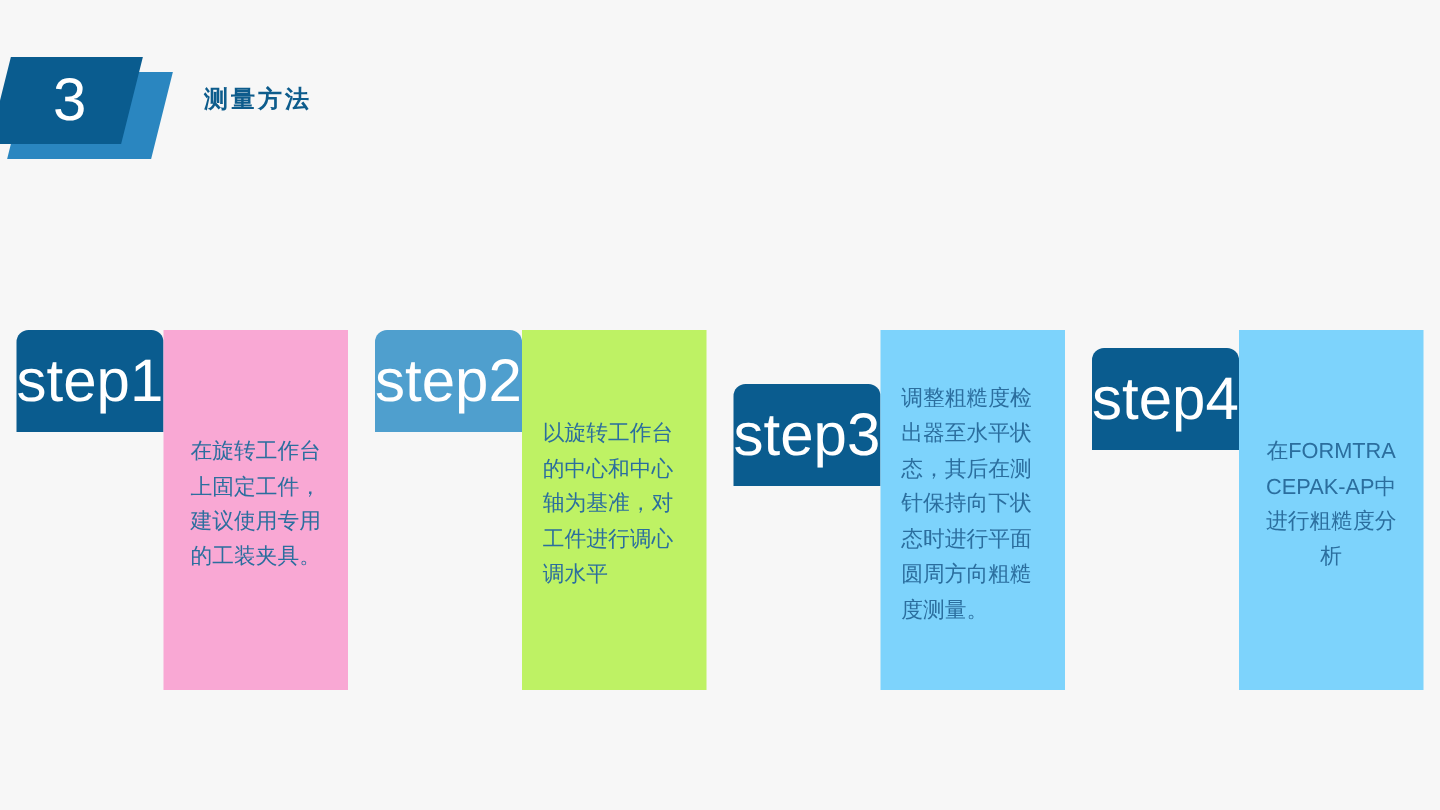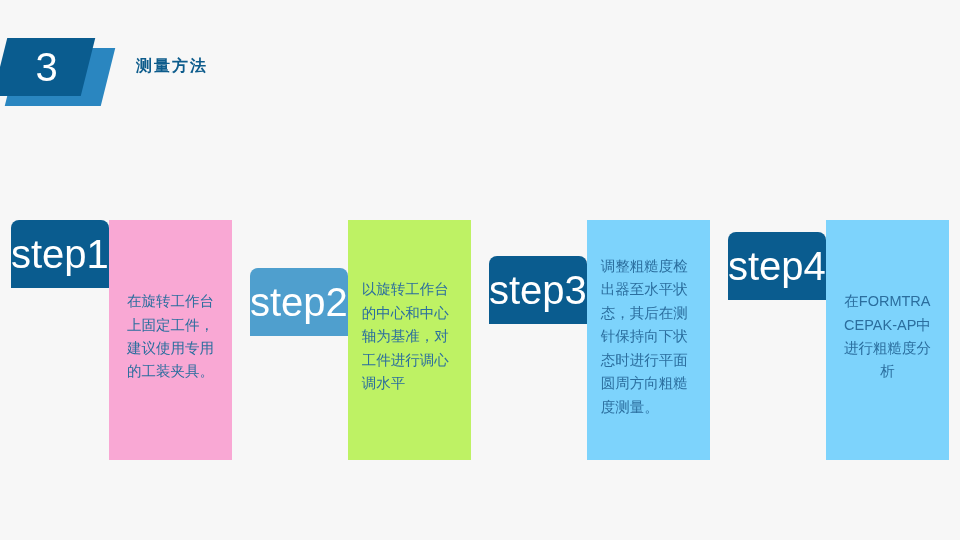--- a/index.html
+++ b/index.html
@@ -148,21 +148,21 @@
 
   <div class="card">
     <div class="card-head" style="background: rgb(10, 92, 143);">step1</div>
     <div class="card-body" style="background: #f9a8d4;">
       <div class="card-text center">在旋转工作台上固定工件，建议使用专用的工装夹具。</div>
     </div>
     <div class="card-foot" style="background: rgb(10, 92, 143);"></div>
   </div>
 
   <div class="card">
-    <div class="card-head" style="background: rgb(79, 159, 206); margin-top: 48px;">step2</div>
+    <div class="card-head" style="background: rgb(79, 159, 206);">step2</div>
     <div class="card-body" style="background: #bef264;">
       <div class="card-text left">以旋转工作台的中心和中心轴为基准，对工件进行调心调水平</div>
     </div>
     <div class="card-foot" style="background: rgb(79, 159, 206);"></div>
   </div>
 
   <div class="card">
     <div class="card-head" style="background: rgb(10, 92, 143); margin-top: 36px;">step3</div>
     <div class="card-body" style="background: #7dd3fc;">
       <div class="card-text left">调整粗糙度检出器至水平状态，其后在测针保持向下状态时进行平面圆周方向粗糙度测量。</div>

